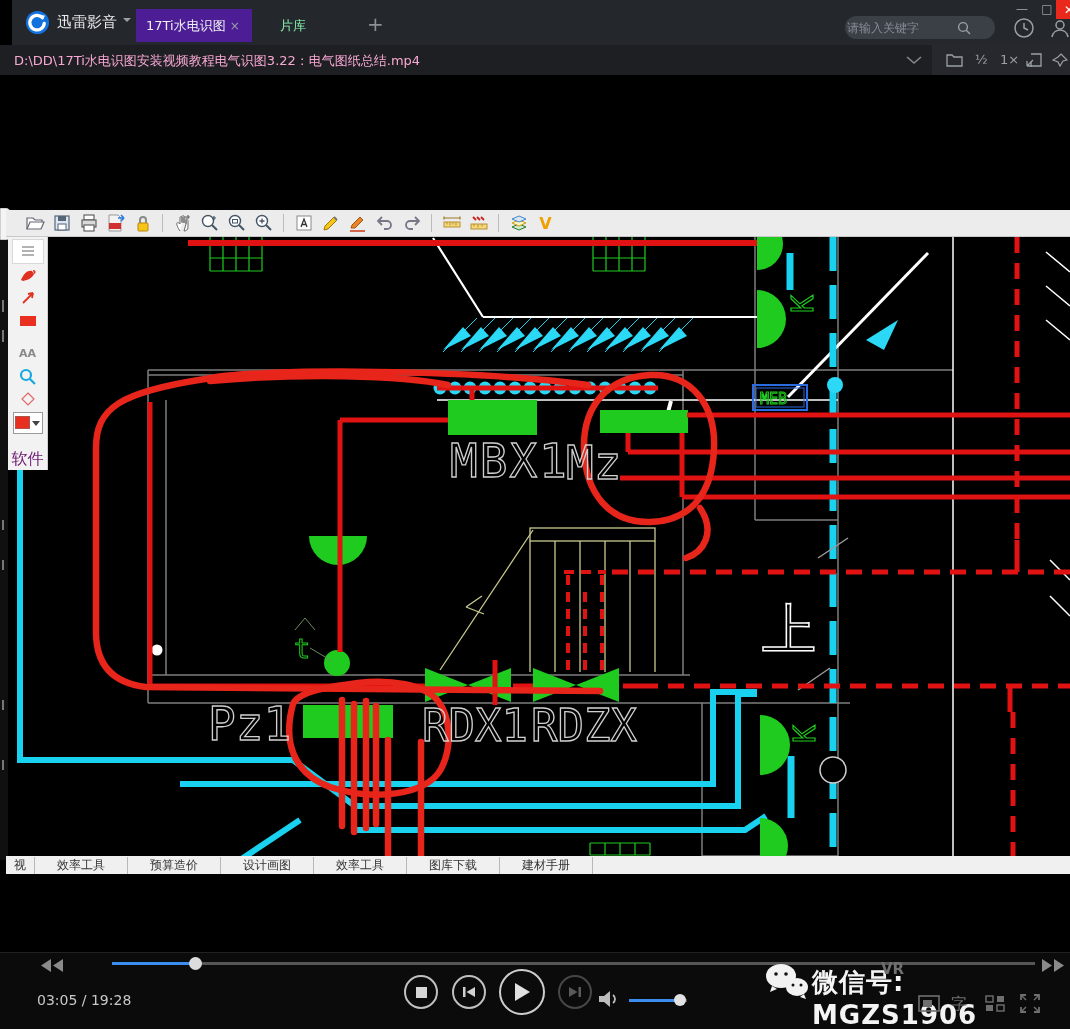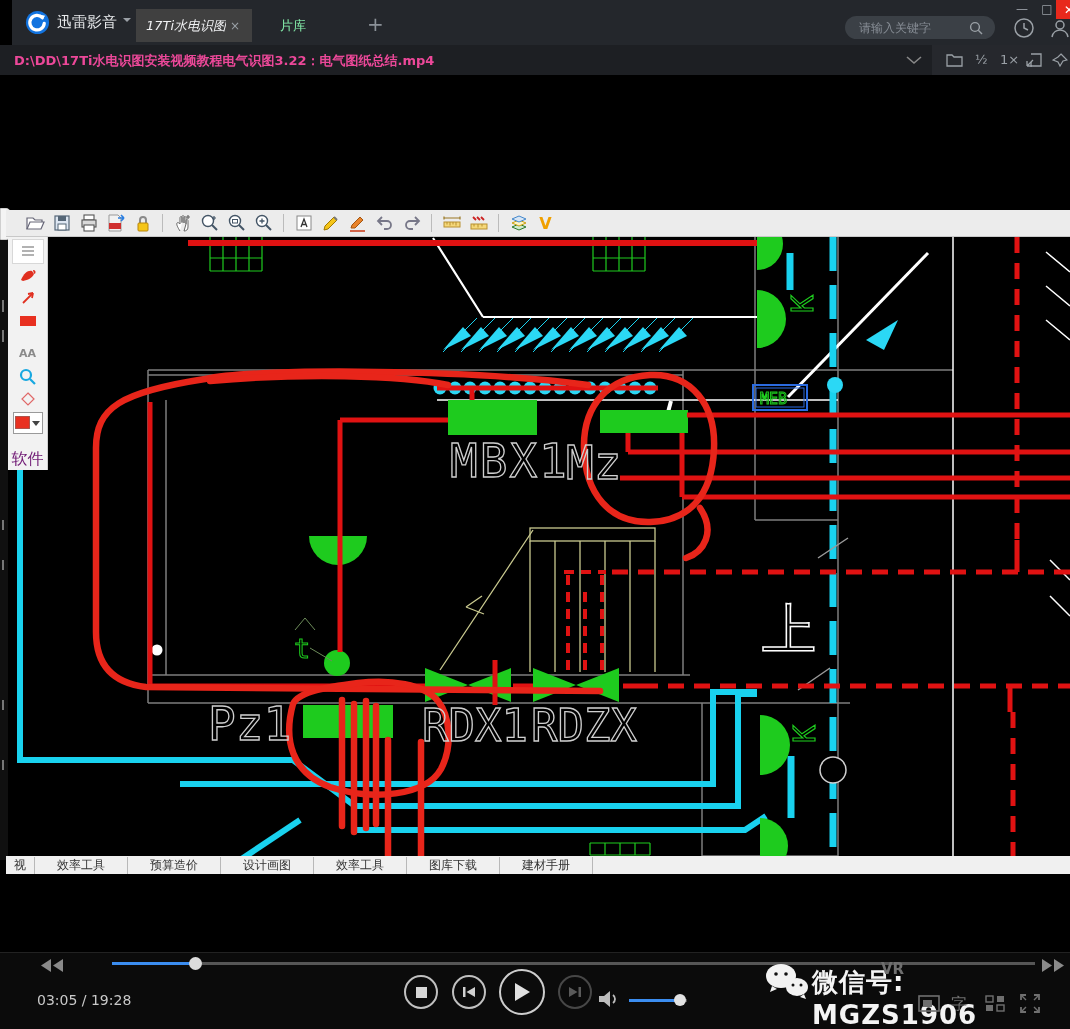--- a/index.html
+++ b/index.html
@@ -5,36 +5,36 @@
   html,body{margin:0;padding:0;background:#000;}
   #stage{position:relative;width:1070px;height:1029px;background:#000;overflow:hidden;
          font-family:"DejaVu Sans","Liberation Sans",sans-serif;}
   .abs{position:absolute;}
   
   #titlebar{left:12px;top:0;width:1070px;height:45px;background:#24272c;}
   #logo{left:13px;top:10px;width:25px;height:25px;}
   #appname{left:45px;top:13px;color:#e8eaec;font-size:15px;}
   #appcaret{left:111px;top:18px;width:0;height:0;border:4px solid transparent;border-top-color:#9aa0a6;}
   .tab{top:9px;height:33px;display:flex;align-items:center;font-size:13px;padding:0 10px;}
-  #tab1{left:124px;width:96px;background:#404040;color:#f0f1f3;font-style:italic;}
+  #tab1{left:124px;width:96px;background:#4c1d95;color:#f0f1f3;}
   #tab1 .closex{margin-left:4px;color:#9aa0a6;font-size:12px;}
   #tab2{left:258px;color:#86efac;}
   #newtab{left:355px;top:14px;color:#8b9198;font-size:20px;line-height:20px;}
   #searchbox{left:833px;top:16px;width:150px;height:23px;background:#3b4046;border-radius:12px;display:flex;align-items:center;}
-  #searchbox input{background:transparent;border:0;outline:0;color:#cfd3d8;font-size:12px;width:108px;margin-left:12px;font-family:inherit;}
+  #searchbox input{background:transparent;border:0;outline:0;color:#cfd3d8;font-size:12px;width:108px;font-family:inherit;}
   #searchbox input::placeholder{color:#868c94;}
   .winbtn{color:#9aa0a6;font-size:12px;}
   #btn-min{left:1001px;top:2px;width:18px;height:16px;text-align:center;}
   #btn-max{left:1026px;top:2px;width:18px;height:16px;text-align:center;}
   #btn-close{left:1044px;top:0;width:26px;height:19px;background:#e8291c;color:#fff;font-size:12px;
              display:flex;align-items:center;justify-content:center;}
   
   #pathbar{left:0;top:45px;width:1070px;height:30px;background:#1d1f23;}
   #pathbar .rt{position:absolute;left:932px;top:0;width:138px;height:30px;background:#26282d;}
-  #filepath{left:14px;top:7px;color:#ec4899;font-size:13px;white-space:nowrap;font-weight:bold;}
+  #filepath{left:14px;top:7px;color:#f9a8d4;font-size:13px;white-space:nowrap;}
   .pbi{color:#9aa0a6;font-size:13px;}
   
   #cadbar{left:6px;top:210px;width:1064px;height:27px;background:#ececec;border-bottom:1px solid #c8c8c8;
           display:flex;align-items:center;gap:6px;padding-left:18px;box-sizing:border-box;}
   .tbi{width:21px;height:21px;display:inline-flex;align-items:center;justify-content:center;}
   .tbsep{width:1px;height:18px;background:#bbb;margin:0 3px;}
   #cadtab-notch{left:0;top:208px;width:9px;height:30px;background:#f4f4f4;border-radius:0 5px 5px 0;border:1px solid #cfcfcf;}
   
   #cadside{left:8px;top:237px;width:40px;height:233px;background:#f2f2f2;border-right:1px solid #cfcfcf;
            display:flex;flex-direction:column;align-items:center;box-sizing:border-box;padding-top:2px;}

